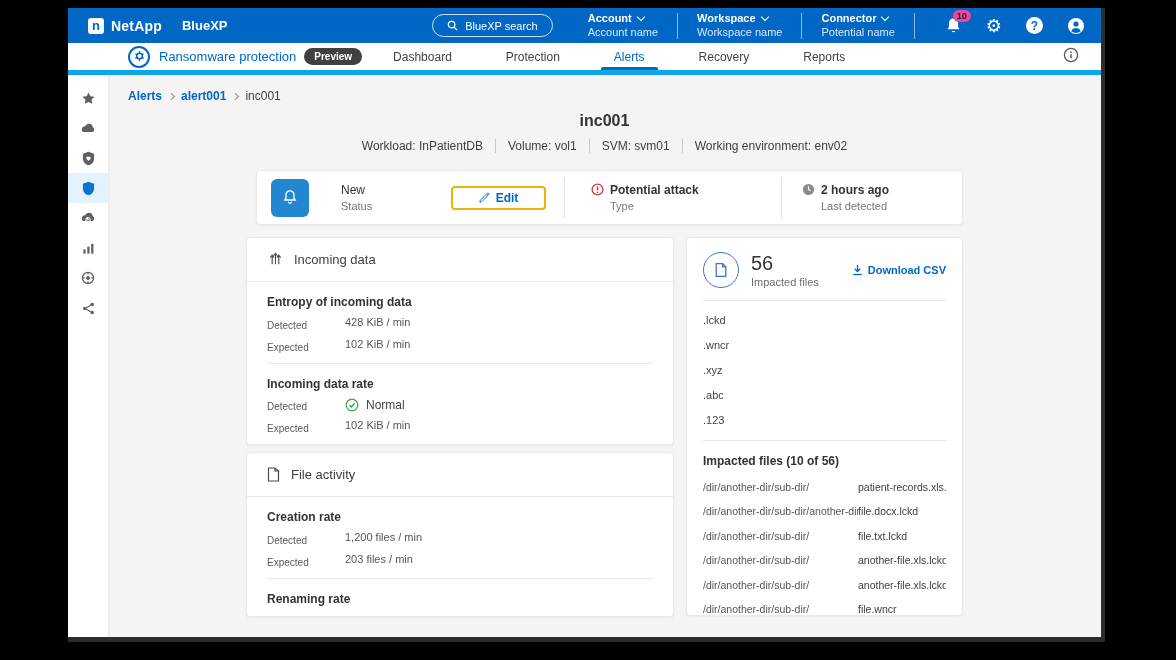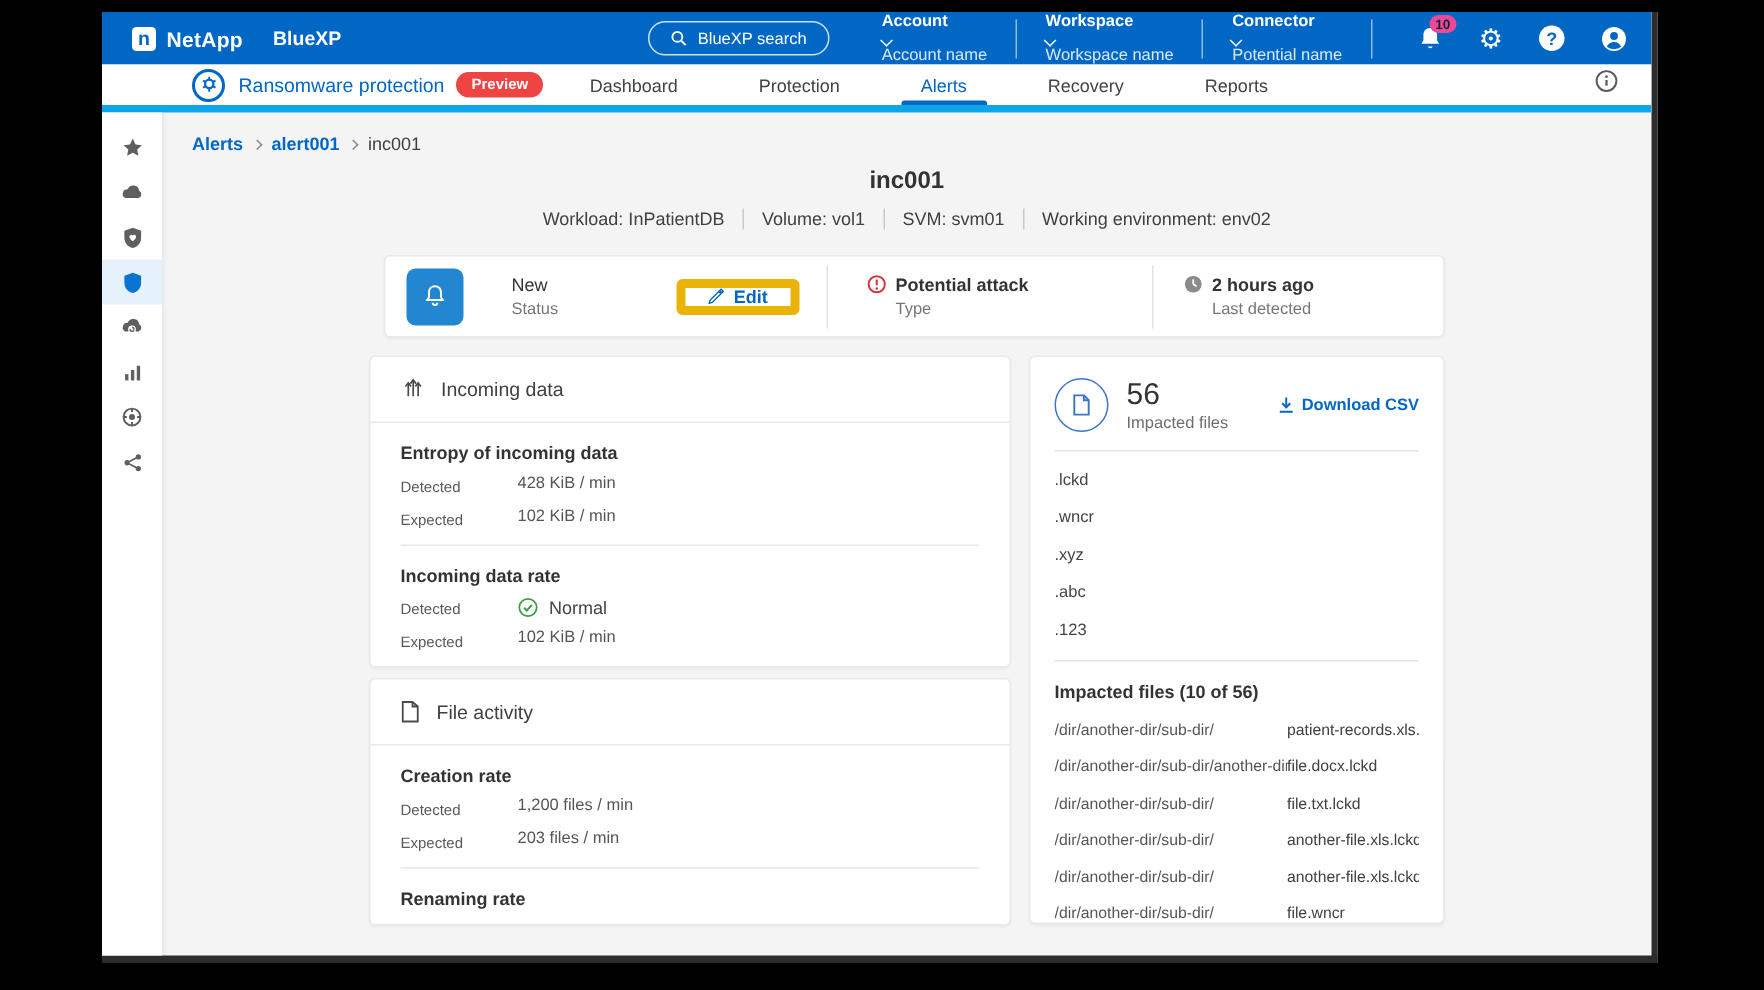--- a/index.html
+++ b/index.html
@@ -16,21 +16,21 @@
   .logo-box { width:16px; height:16px; background:#fff; border-radius:3px;
               color:#0067c5; font-weight:bold; font-size:13px; display:flex;
               align-items:center; justify-content:center; line-height:1; }
   .brand { font-size:14px; font-weight:bold; margin-left:7px; letter-spacing:.2px; }
   .product { font-size:13px; font-weight:bold; margin-left:20px; }
   .topnav-spacer { flex:1; }
   .search-pill { display:flex; align-items:center; gap:7px; height:23px;
                  border:1px solid rgba(255,255,255,.8); border-radius:12px;
                  padding:0 14px; font-size:11px; cursor:pointer; margin-right:22px; }
   .nav-menu { font-size:11px; line-height:13px; margin:0 13px; cursor:pointer; }
-  .nav-menu .lbl { font-weight:bold; display:flex; gap:6px;flex-direction:column; }
+  .nav-menu .lbl { font-weight:bold; display:flex; align-items:center; gap:6px; }
   .nav-menu .val { color:rgba(255,255,255,.85); margin-top:1px; }
   .chev { width:6px; height:6px; border-right:1.5px solid #fff; border-bottom:1.5px solid #fff;
           transform:rotate(45deg); margin-top:-3px; }
   .nav-divider { width:1px; height:26px; background:rgba(255,255,255,.55); margin:0 6px; }
   .nav-icon { margin-left:24px; position:relative; cursor:pointer; display:flex;
               align-items:center; justify-content:center; }
   .badge { position:absolute; top:-7px; right:-9px; background:#ec4899; color:#123;
            font-size:9px; font-weight:bold; border-radius:8px; padding:1px 4px; }
   .circle-glyph { width:17px; height:17px; border-radius:50%; background:#fff;
                   color:#0067c5; font-size:12px; font-weight:bold; display:flex;
@@ -38,21 +38,21 @@
   .gear-glyph { font-size:18px; line-height:1; color:#fff; }
 
   
   .subheader { height:32px; background:#fff; display:flex; align-items:center;
                border-bottom:5px solid #0ea5e9; }
   .corner { width:40px; height:100%; }
   .rp-group { display:flex; align-items:center; margin-left:20px; }
   .rp-icon { width:22px; height:22px; border-radius:50%; border:2px solid #0067c5;
              display:flex; align-items:center; justify-content:center; }
   .rp-title { color:#0067c5; font-size:13px; margin-left:9px; }
-  .preview-badge { background:#ef4444; color:#fff; font-size:10px; font-weight:bold;
+  .preview-badge { background:#404040; color:#fff; font-size:10px; font-weight:bold;
                    border-radius:10px; padding:3px 10px; margin-left:8px; }
   .tabs { display:flex; margin-left:4px; height:100%; }
   .tab { padding:0 27px; font-size:12px; color:#424242; display:flex; align-items:center;
          cursor:pointer; position:relative; height:100%; }
   .tab.active { color:#0067c5; }
   .tab.active::after { content:""; position:absolute; left:14px; right:14px; bottom:0;
                        height:3px; background:#0067c5; border-radius:2px 2px 0 0; }
   .info-icon { margin-left:auto; margin-right:22px; cursor:pointer; }
 
   
@@ -81,21 +81,21 @@
           box-shadow:0 1px 2px rgba(0,0,0,.05); }
 
   
   .status-card { margin:17px 0 0 10px; width:707px; height:55px; display:flex; align-items:center; }
   .status-tile { width:38px; height:38px; background:#2287d0; border-radius:6px;
                  margin-left:14px; display:flex; align-items:center; justify-content:center; }
   .kv { line-height:1; }
   .kv .k { font-size:12px; color:#333; }
   .kv .v { font-size:11px; color:#767676; margin-top:5px; }
   .status-kv { margin-left:32px; width:70px; }
-  .edit-btn { margin-left:40px; width:82px; height:24px; border:6px solid #eab308;
+  .edit-btn { margin-left:40px; width:95px; height:24px; border:2px solid #eab308;
               border-radius:4px; background:#fff; color:#0067c5; font-size:12px;
               font-weight:bold; display:flex; align-items:center; justify-content:center;
               gap:6px; cursor:pointer; font-family:inherit; }
   .v-div { width:1px; height:42px; background:#e2e2e2; }
   .type-kv { margin-left:26px; width:190px; }
   .kv .k.with-ic { display:flex; align-items:center; gap:6px;font-weight:bold; }
   .clock-kv { margin-left:20px; }
 
   
   .cols { display:flex; gap:12px; margin-top:12px; align-items:flex-start; }

